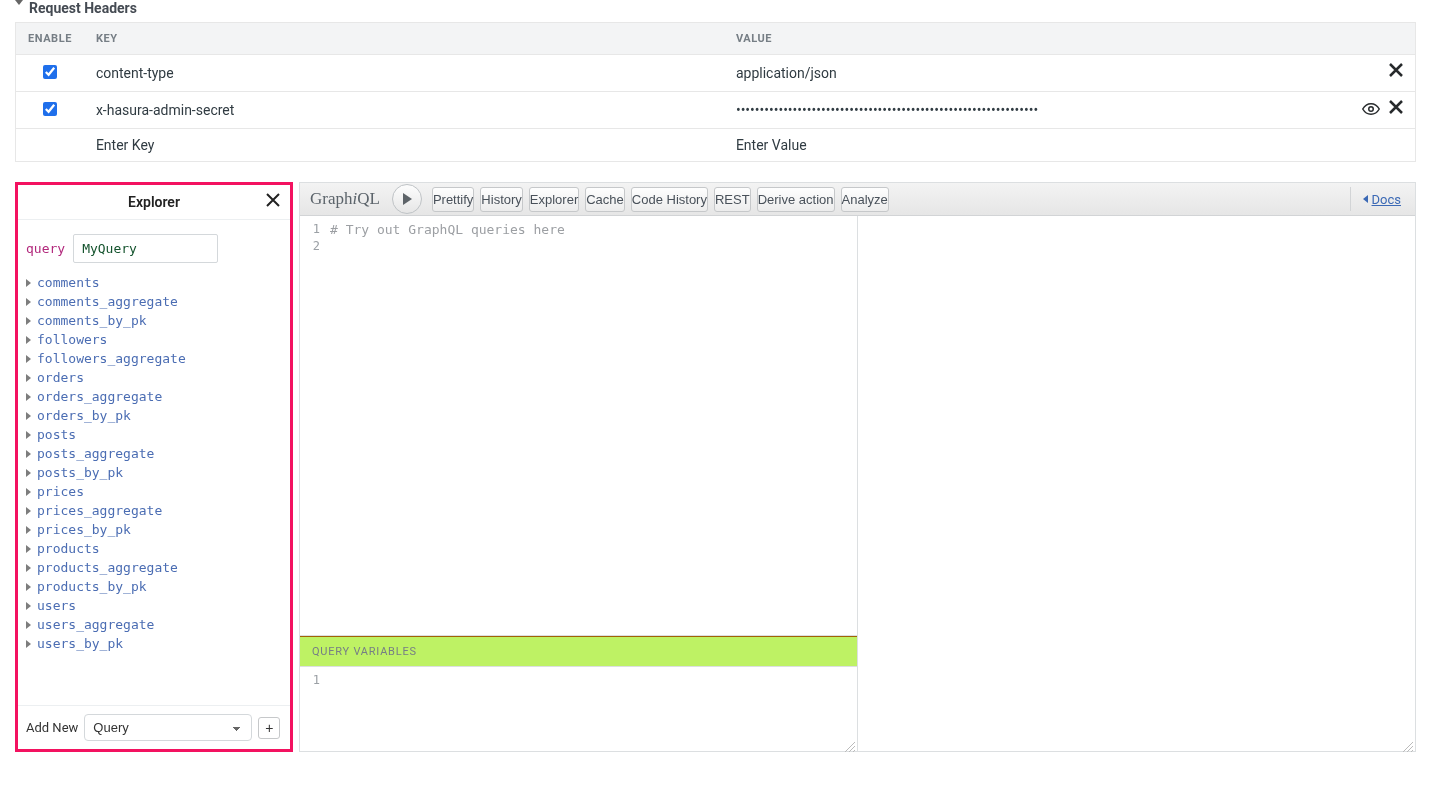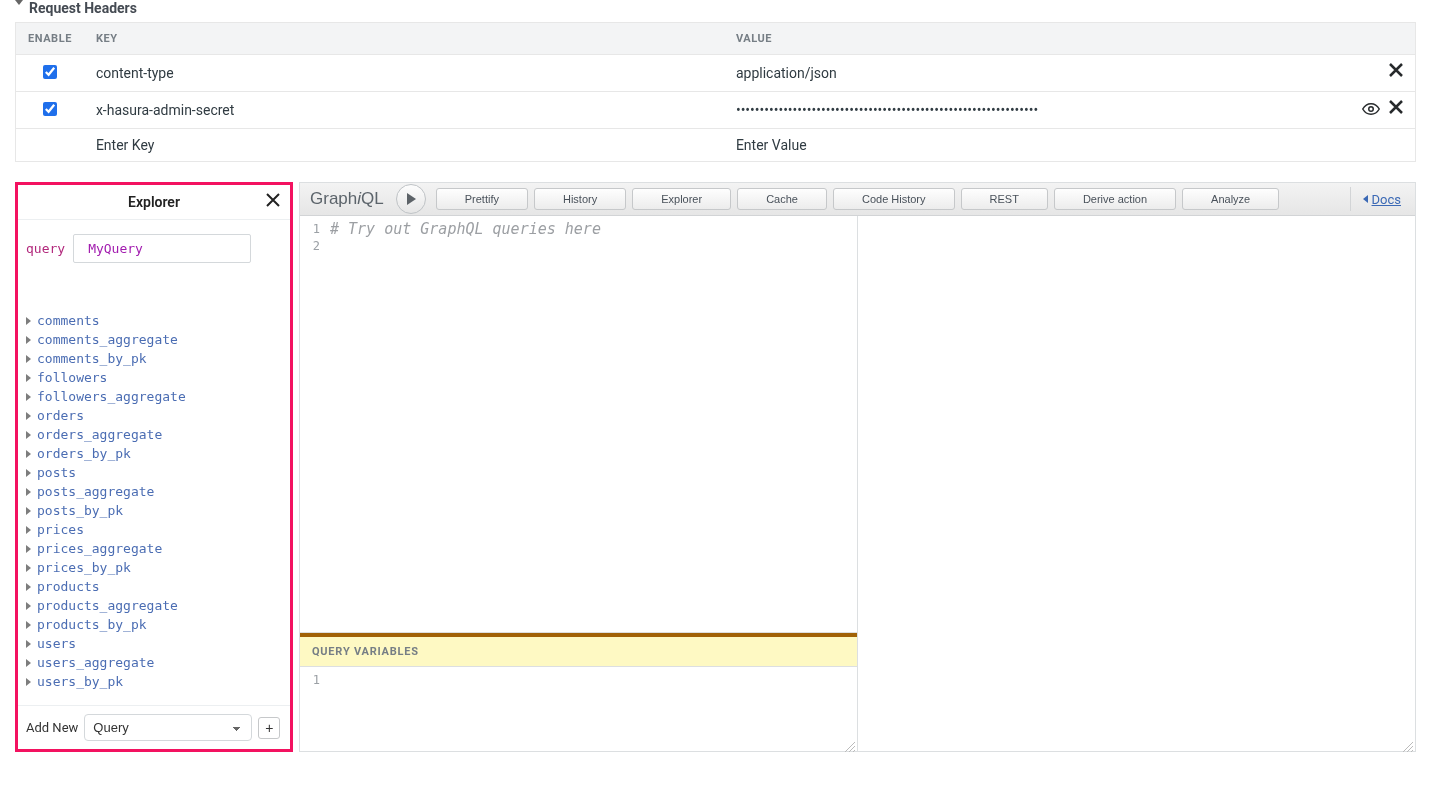--- a/index.html
+++ b/index.html
@@ -107,32 +107,31 @@
     align-items: center;
     gap: 8px;
   }
   .kw-query {
     color: #b2287c;
     font-family: Consolas, Monaco, monospace;
     font-size: 13px;
   }
   .query-name-input {
     border: 1px solid #d4d8db;
-    padding: 6px 14px;
+    padding: 6px 8px;
     font-family: Consolas, Monaco, monospace;
-    color: #a21caf;
-    font-size: 13px;
-    width: 178px;
+    color: #14532d;
+    font-size: 13px;
+    width: 145px;
     border-radius: 2px;
   }
   .fields {
     flex: 1;
     overflow: auto;
     padding: 2px 8px 6px 8px;
-    margin-top: 38px;
   }
   .field-row {
     display: flex;
     align-items: center;
     gap: 6px;
     padding: 2px 0;
     font-family: Consolas, Monaco, monospace;
     font-size: 13px;
     color: #4b6db3;
     cursor: pointer;
@@ -190,21 +189,21 @@
   .gql-toolbar {
     display: flex;
     align-items: center;
     gap: 6px;
     padding: 4px 8px;
     background: linear-gradient(#f3f3f3, #e6e6e6);
     border-bottom: 1px solid #d2d4d6;
     height: 33px;
   }
   .gql-logo {
-    font-family: Liberation Sans, sans-serif;
+    font-family: Liberation Serif, serif;
     font-size: 17px;
     color: #5c646b;
     margin: 0 6px 0 2px;
   }
   .gql-logo em { font-style: italic; }
   .run-btn {
     width: 30px; height: 30px;
     border-radius: 50%;
     border: 1px solid #bfc3c6;
     background: linear-gradient(#fdfdfd, #e6e6e6);
@@ -215,22 +214,22 @@
   .run-tri {
     width: 0; height: 0;
     border-top: 6px solid transparent;
     border-bottom: 6px solid transparent;
     border-left: 9px solid #5d6368;
     margin-left: 2px;
   }
   .tb-btn {
     border: 1px solid #c6c8ca;
     background: linear-gradient(#fefefe, #ececec);
-    padding: 4px 28px;
-    font-size: 11px;
+    padding: 4px 0;
+    font-size: 13px;
     border-radius: 3px;
     color: #49515a;
     cursor: pointer;
   }
   .docs-btn {
     margin-left: auto;
     border-left: 1px solid #d2d4d6;
     padding-left: 12px;
     padding-right: 6px;
     display: flex; align-items: center; gap: 4px;
@@ -272,34 +271,33 @@
     font-family: Consolas, Monaco, monospace;
     font-size: 12px;
     color: #9ba0a5;
     user-select: none;
   }
   .gutter div { line-height: 17px; }
   .code-text {
     flex: 1;
     padding: 5px 6px;
     font-family: Consolas, Monaco, monospace;
-    font-size: 15px;
+    font-size: 13px;
     line-height: 17px;
     color: #9c9fa3;
     white-space: pre;
-    font-style: italic;
   }
   .qv-head {
-    background: #fef9c3;
-    border-top: 4px solid #a16207;
+    background: #bef264;
+    border-top: 1px solid #a16207;
     border-bottom: 1px solid #dcdfe1;
     font-size: 11px;
     letter-spacing: 0.07em;
     color: #767e85;
-    font-weight: 700;
+    font-weight: 400;
     padding: 8px 12px;
     cursor: ns-resize;
   }
   .qv-body {
     display: flex;
     height: 84px;
     background: #fff;
     position: relative;
   }
   .resize-handle {

